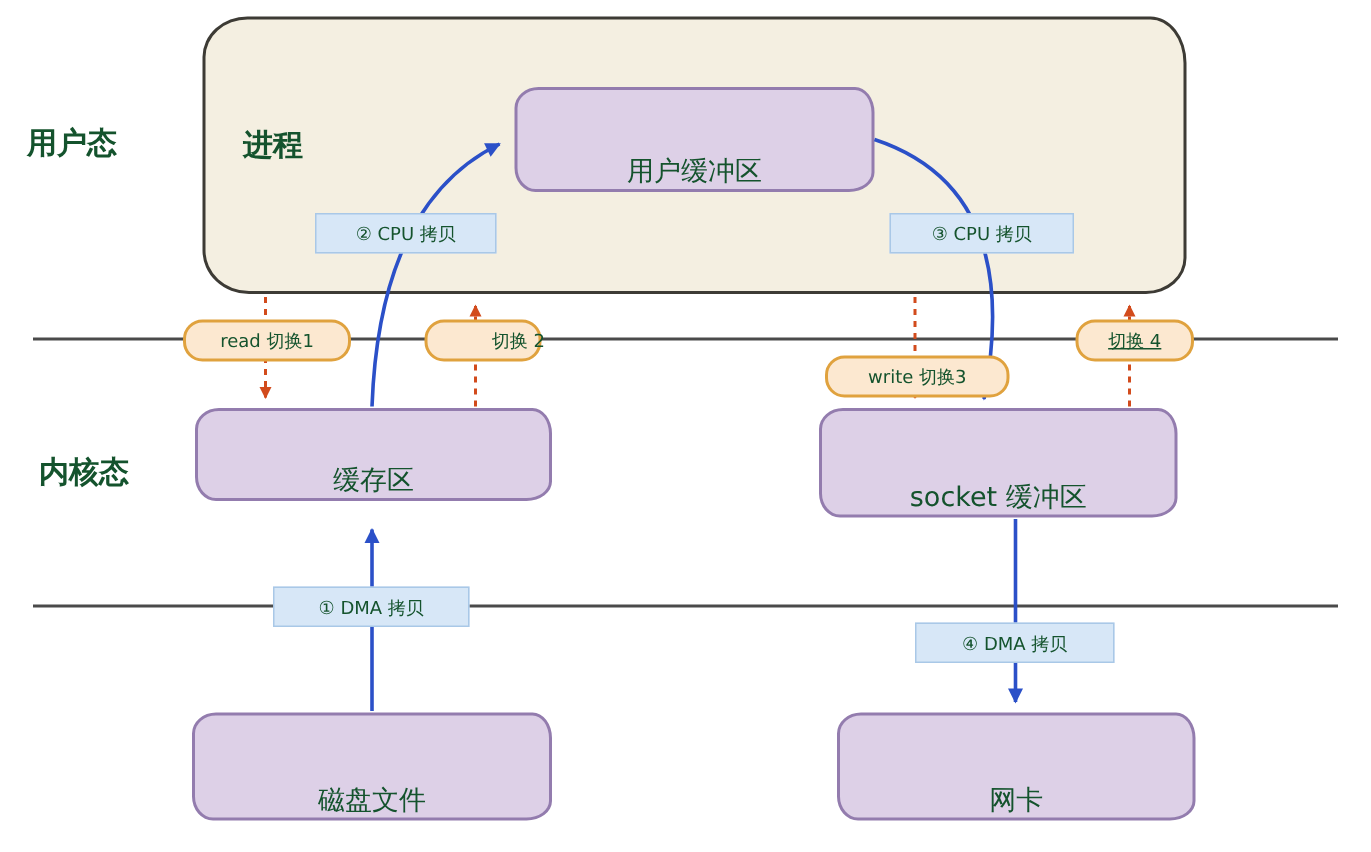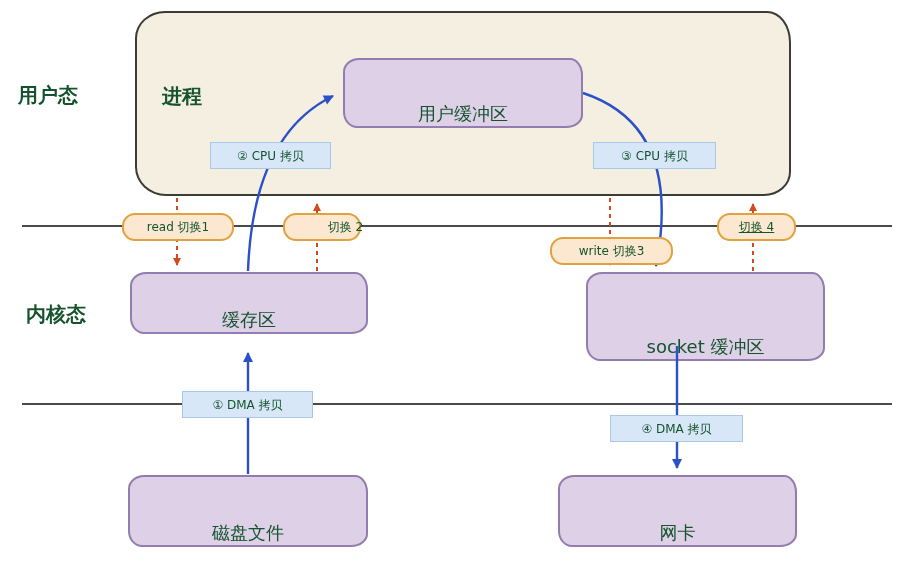--- a/index.html
+++ b/index.html
@@ -40,21 +40,21 @@
     border: 2px solid var(--box_border);
     border-radius: 16px 13px 17px 14px / 14px 17px 13px 16px;
     display: flex;
     align-items: flex-end;
     justify-content: center;
     font-size: 18px;
     white-space: nowrap;
   }
   .box-user-buffer   { left: 343px; top:  58px; width: 240px; height: 70px; }
   .box-kernel-buffer { left: 130px; top: 272px; width: 238px; height: 62px; font-family: Liberation Mono, monospace; }
-  .box-socket-buffer { left: 586px; top: 272px; width: 239px; height: 89px; }
+  .box-socket-buffer { left: 546px; top: 272px; width: 239px; height: 73px; }
   .box-disk-file     { left: 128px; top: 475px; width: 240px; height: 72px; }
   .box-nic           { left: 558px; top: 475px; width: 239px; height: 72px; }
   svg.wires {
     position: absolute;
     left: 0; top: 0;
     z-index: 5;
   }
   .boundary { stroke: var(--boundary_line); stroke-width: 2; fill: none; }
   .wire-blue { stroke: var(--dma_cpu_arrow); stroke-width: 2.4; fill: none; }
   .wire-red  { stroke: var(--switch_arrow); stroke-width: 2; fill: none; stroke-dasharray: 4 4; }

